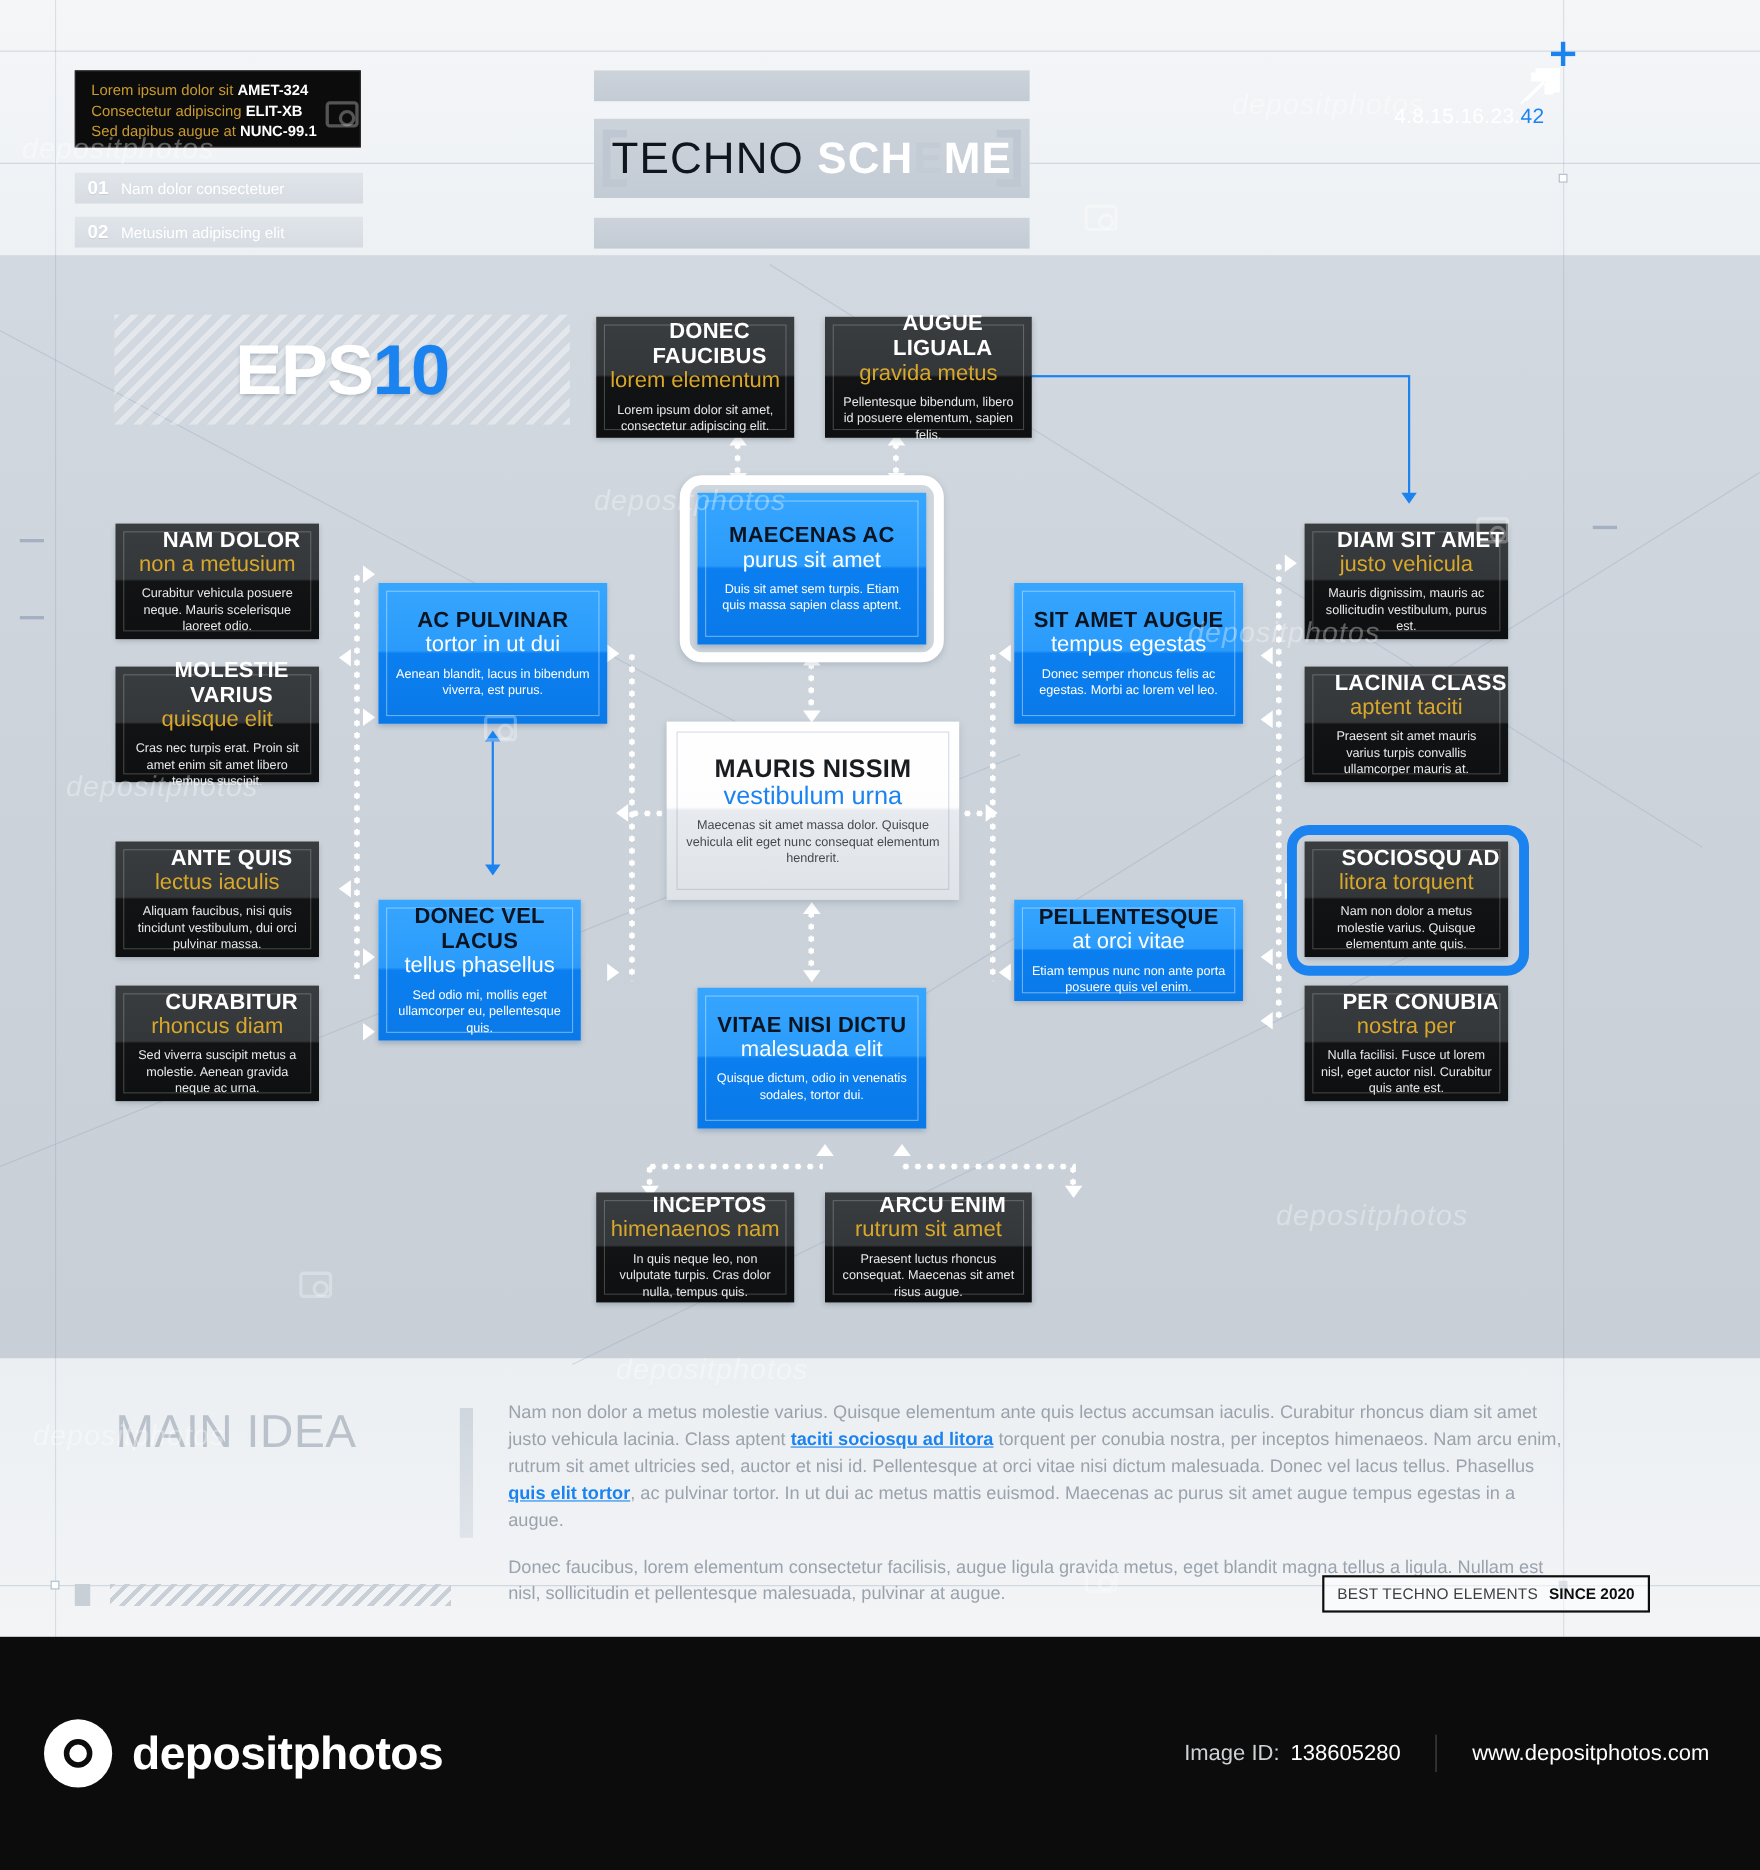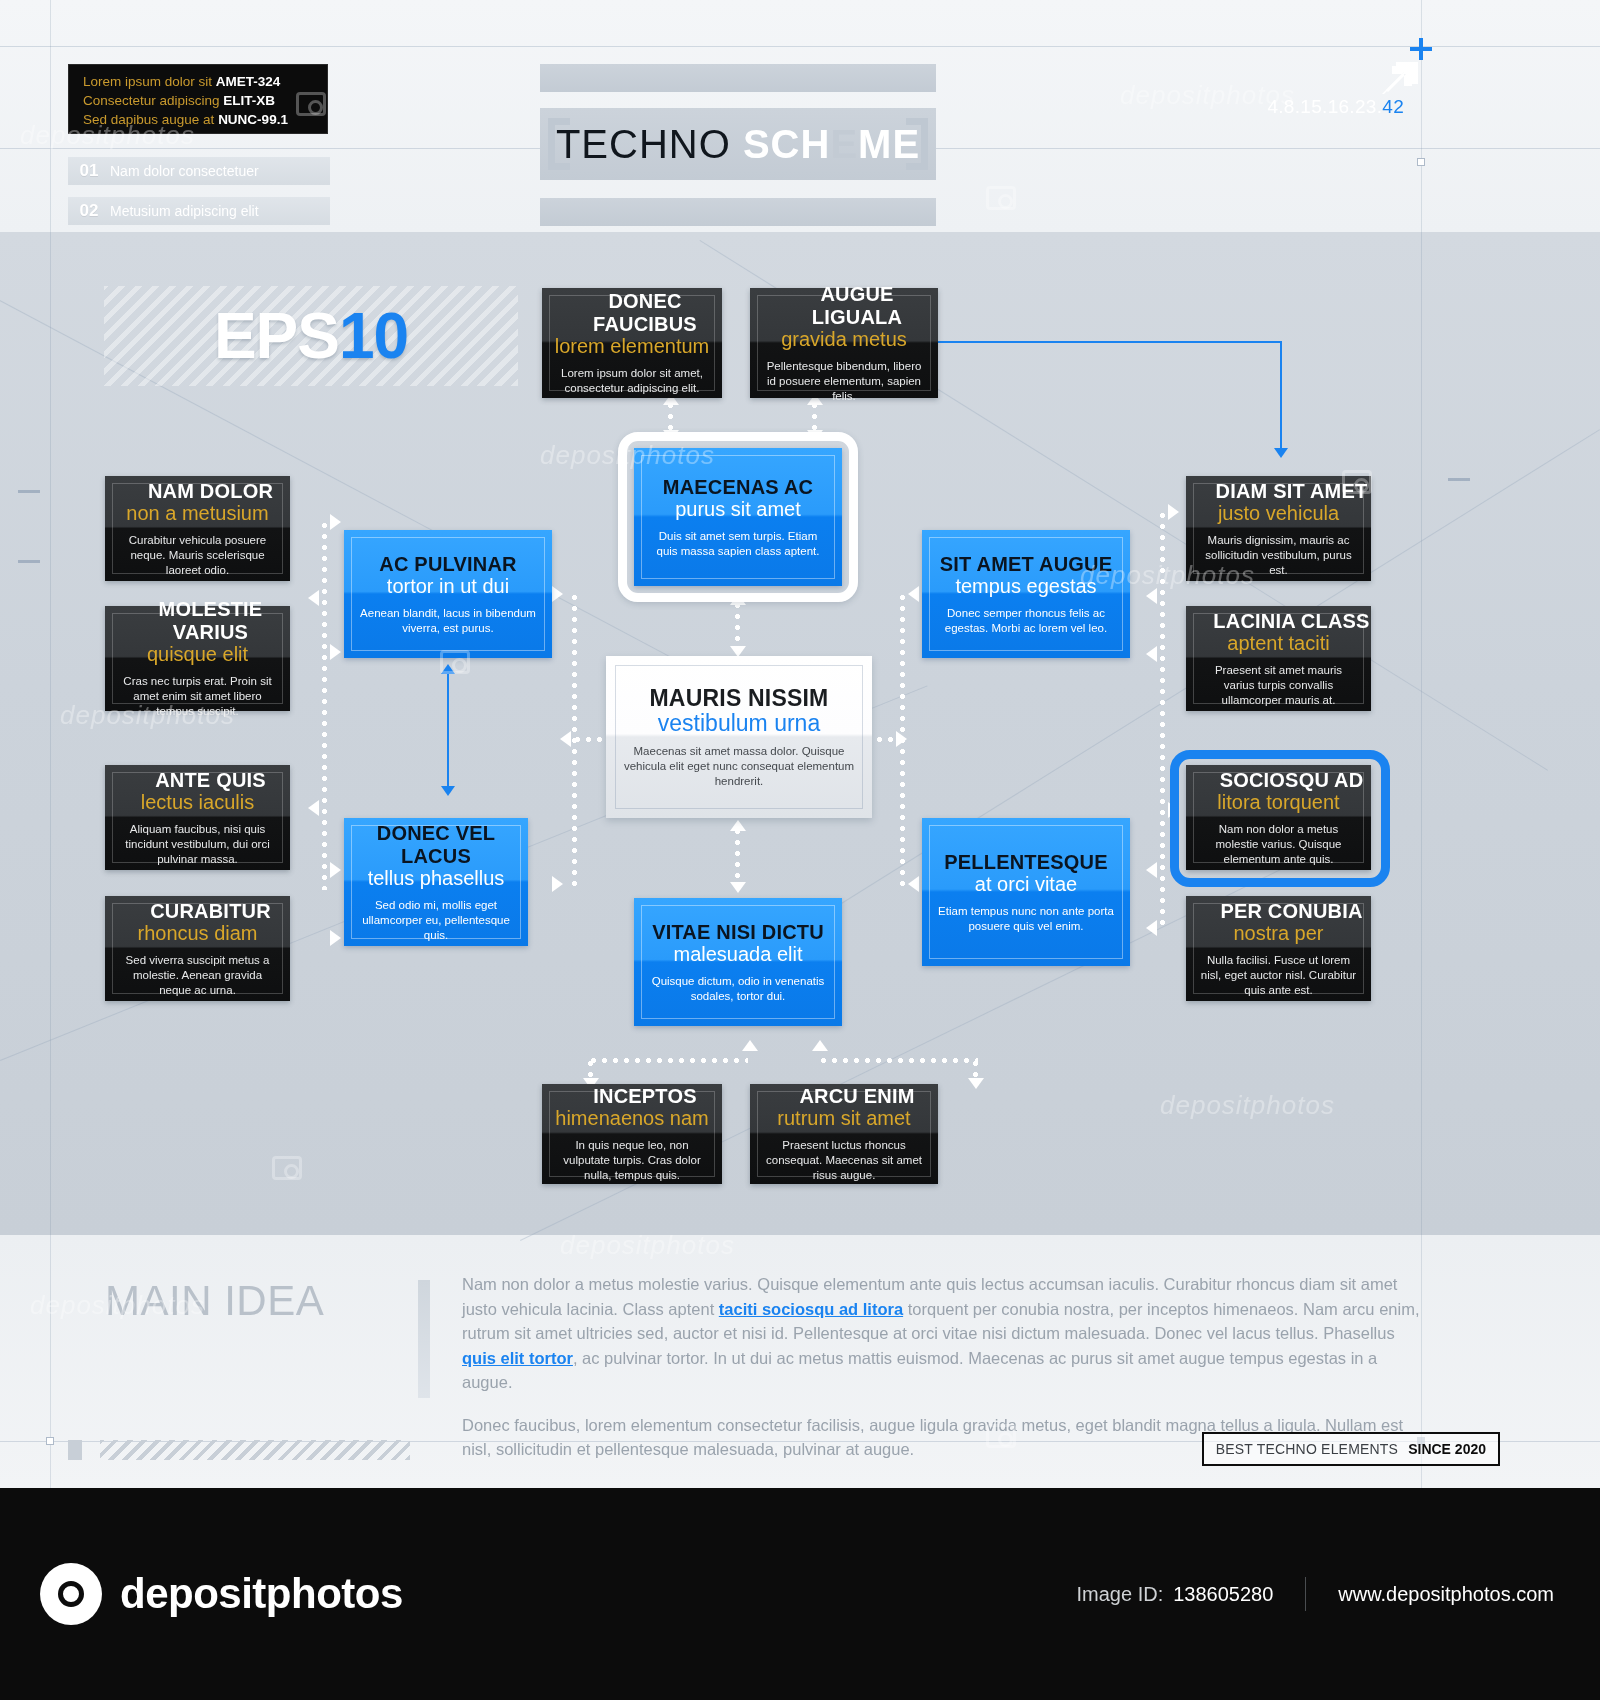--- a/index.html
+++ b/index.html
@@ -509,21 +509,21 @@
   </div>
 
   <div class="node blue" style="left:922px; top:530px; width:208px; height:128px;">
     <div class="frame"></div>
     <div class="inner">
       <div class="h1">SIT AMET AUGUE</div>
       <div class="h2">tempus egestas</div>
       <div class="p">Donec semper rhoncus felis ac egestas. Morbi ac lorem vel leo.</div>
     </div>
   </div>
-  <div class="node blue" style="left:922px; top:818px; width:208px; height:148px;">
+  <div class="node blue" style="left:922px; top:818px; width:208px; height:92px;">
     <div class="frame"></div>
     <div class="inner">
       <div class="h1">PELLENTESQUE</div>
       <div class="h2">at orci vitae</div>
       <div class="p">Etiam tempus nunc non ante porta posuere quis vel enim.</div>
     </div>
   </div>
 
   <div class="node dark" style="left:1186px; top:476px; width:185px; height:105px;">
     <div class="frame"></div>

